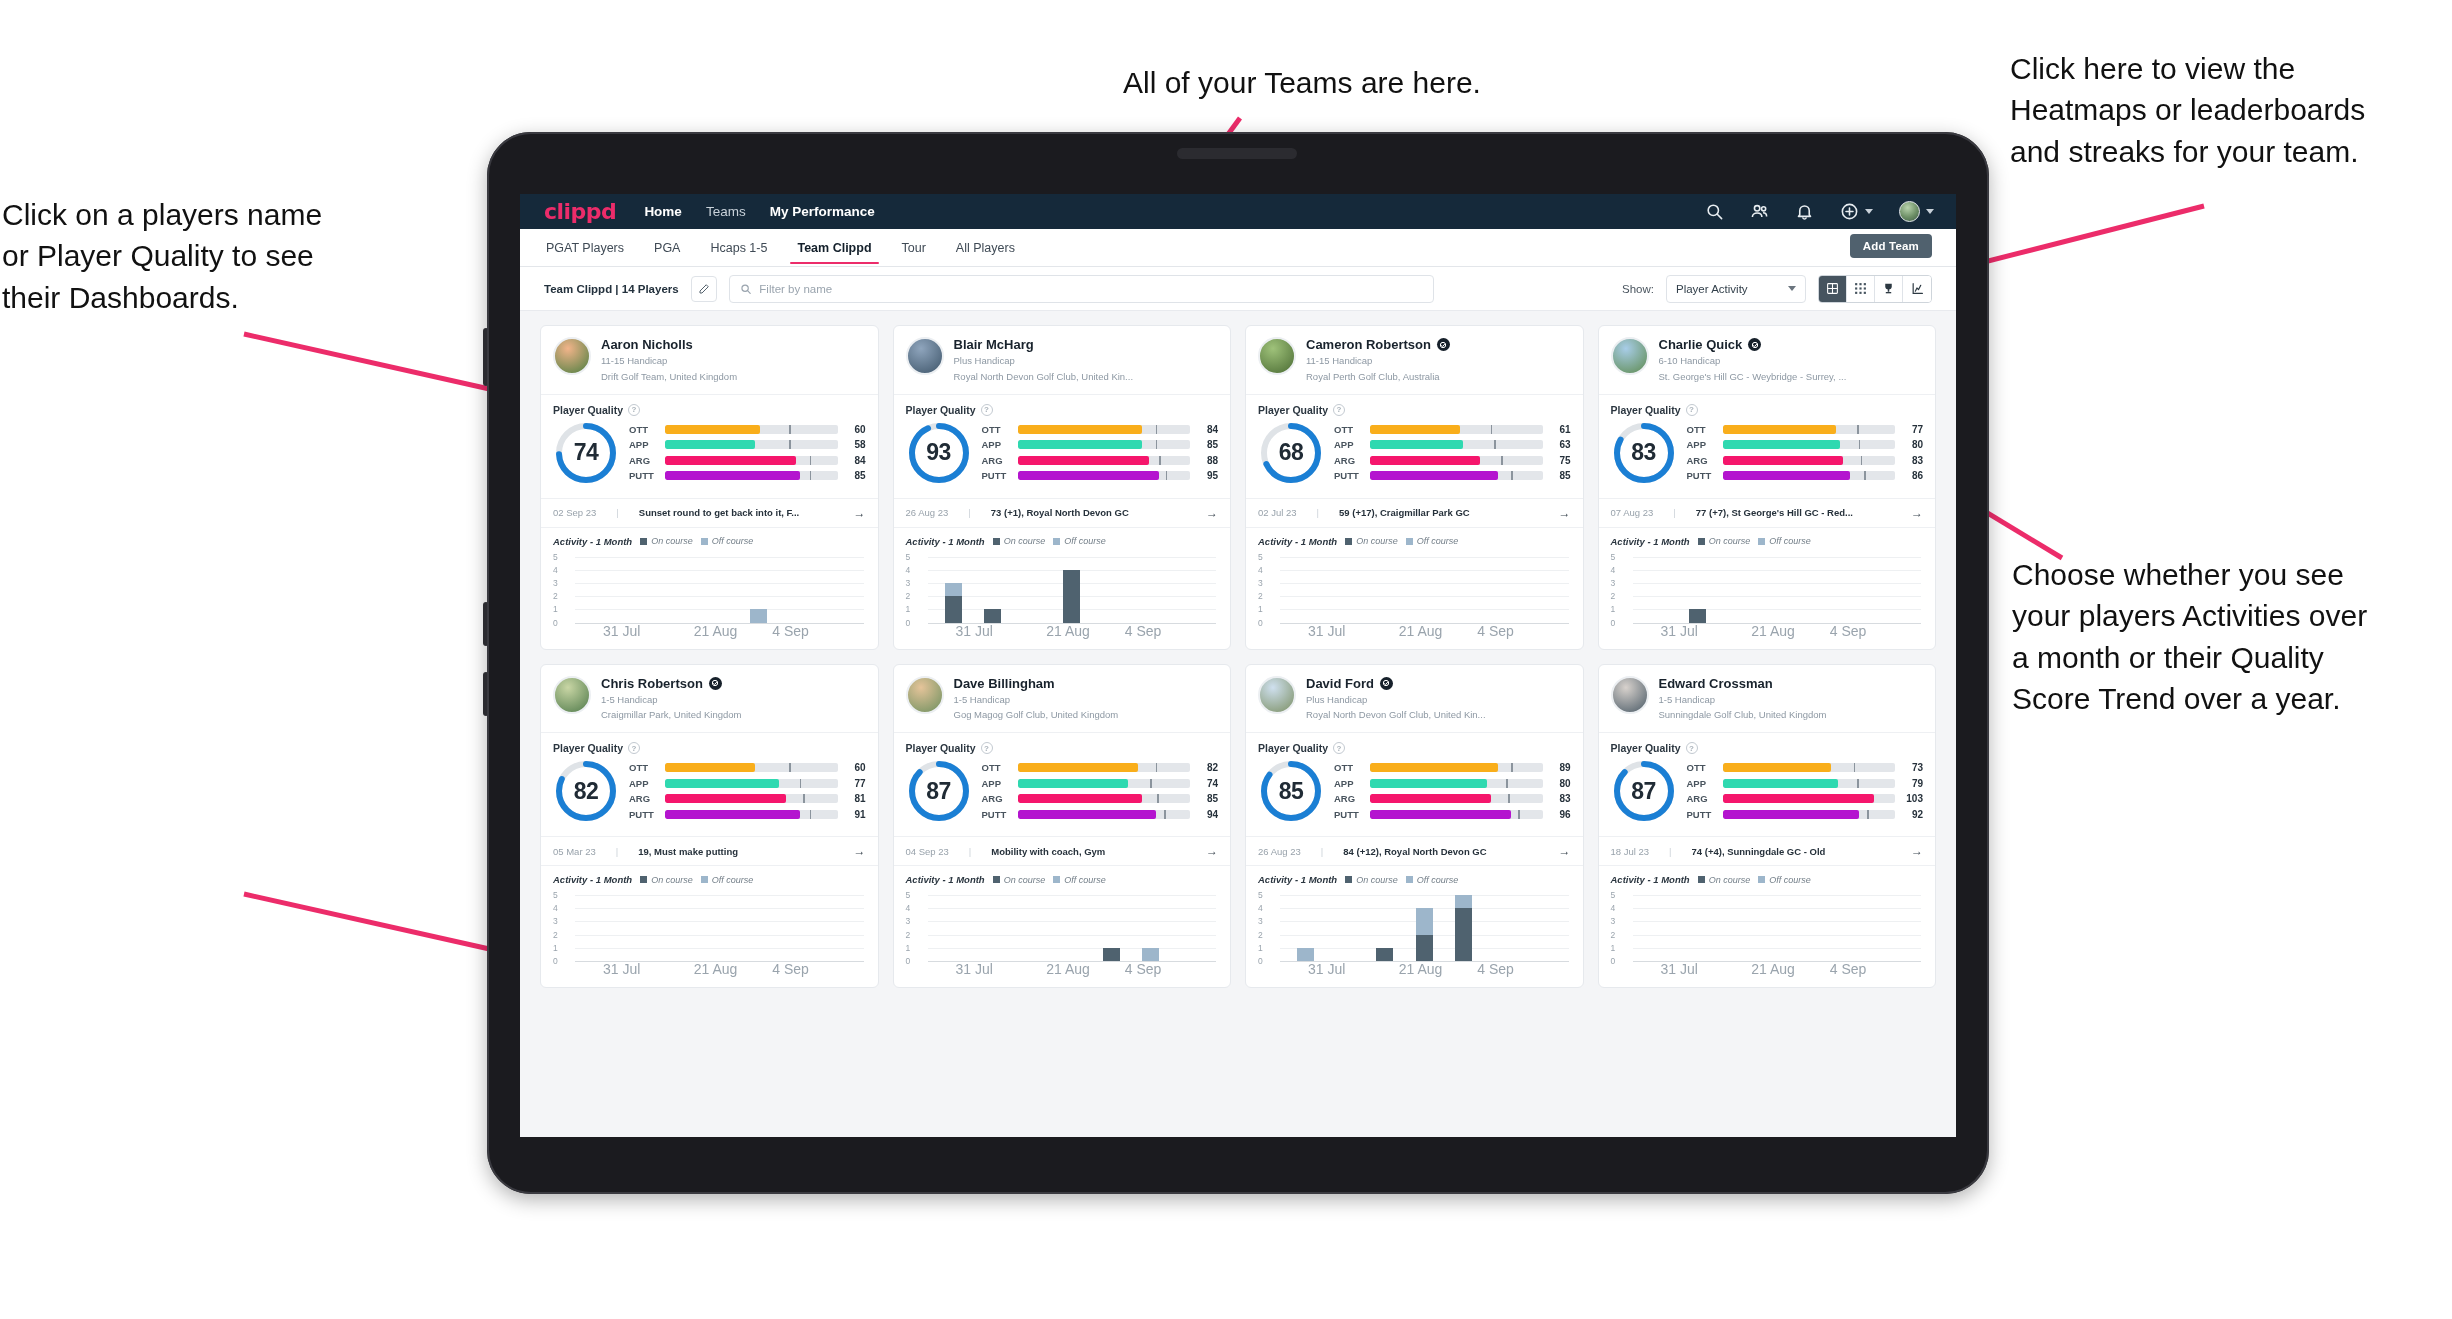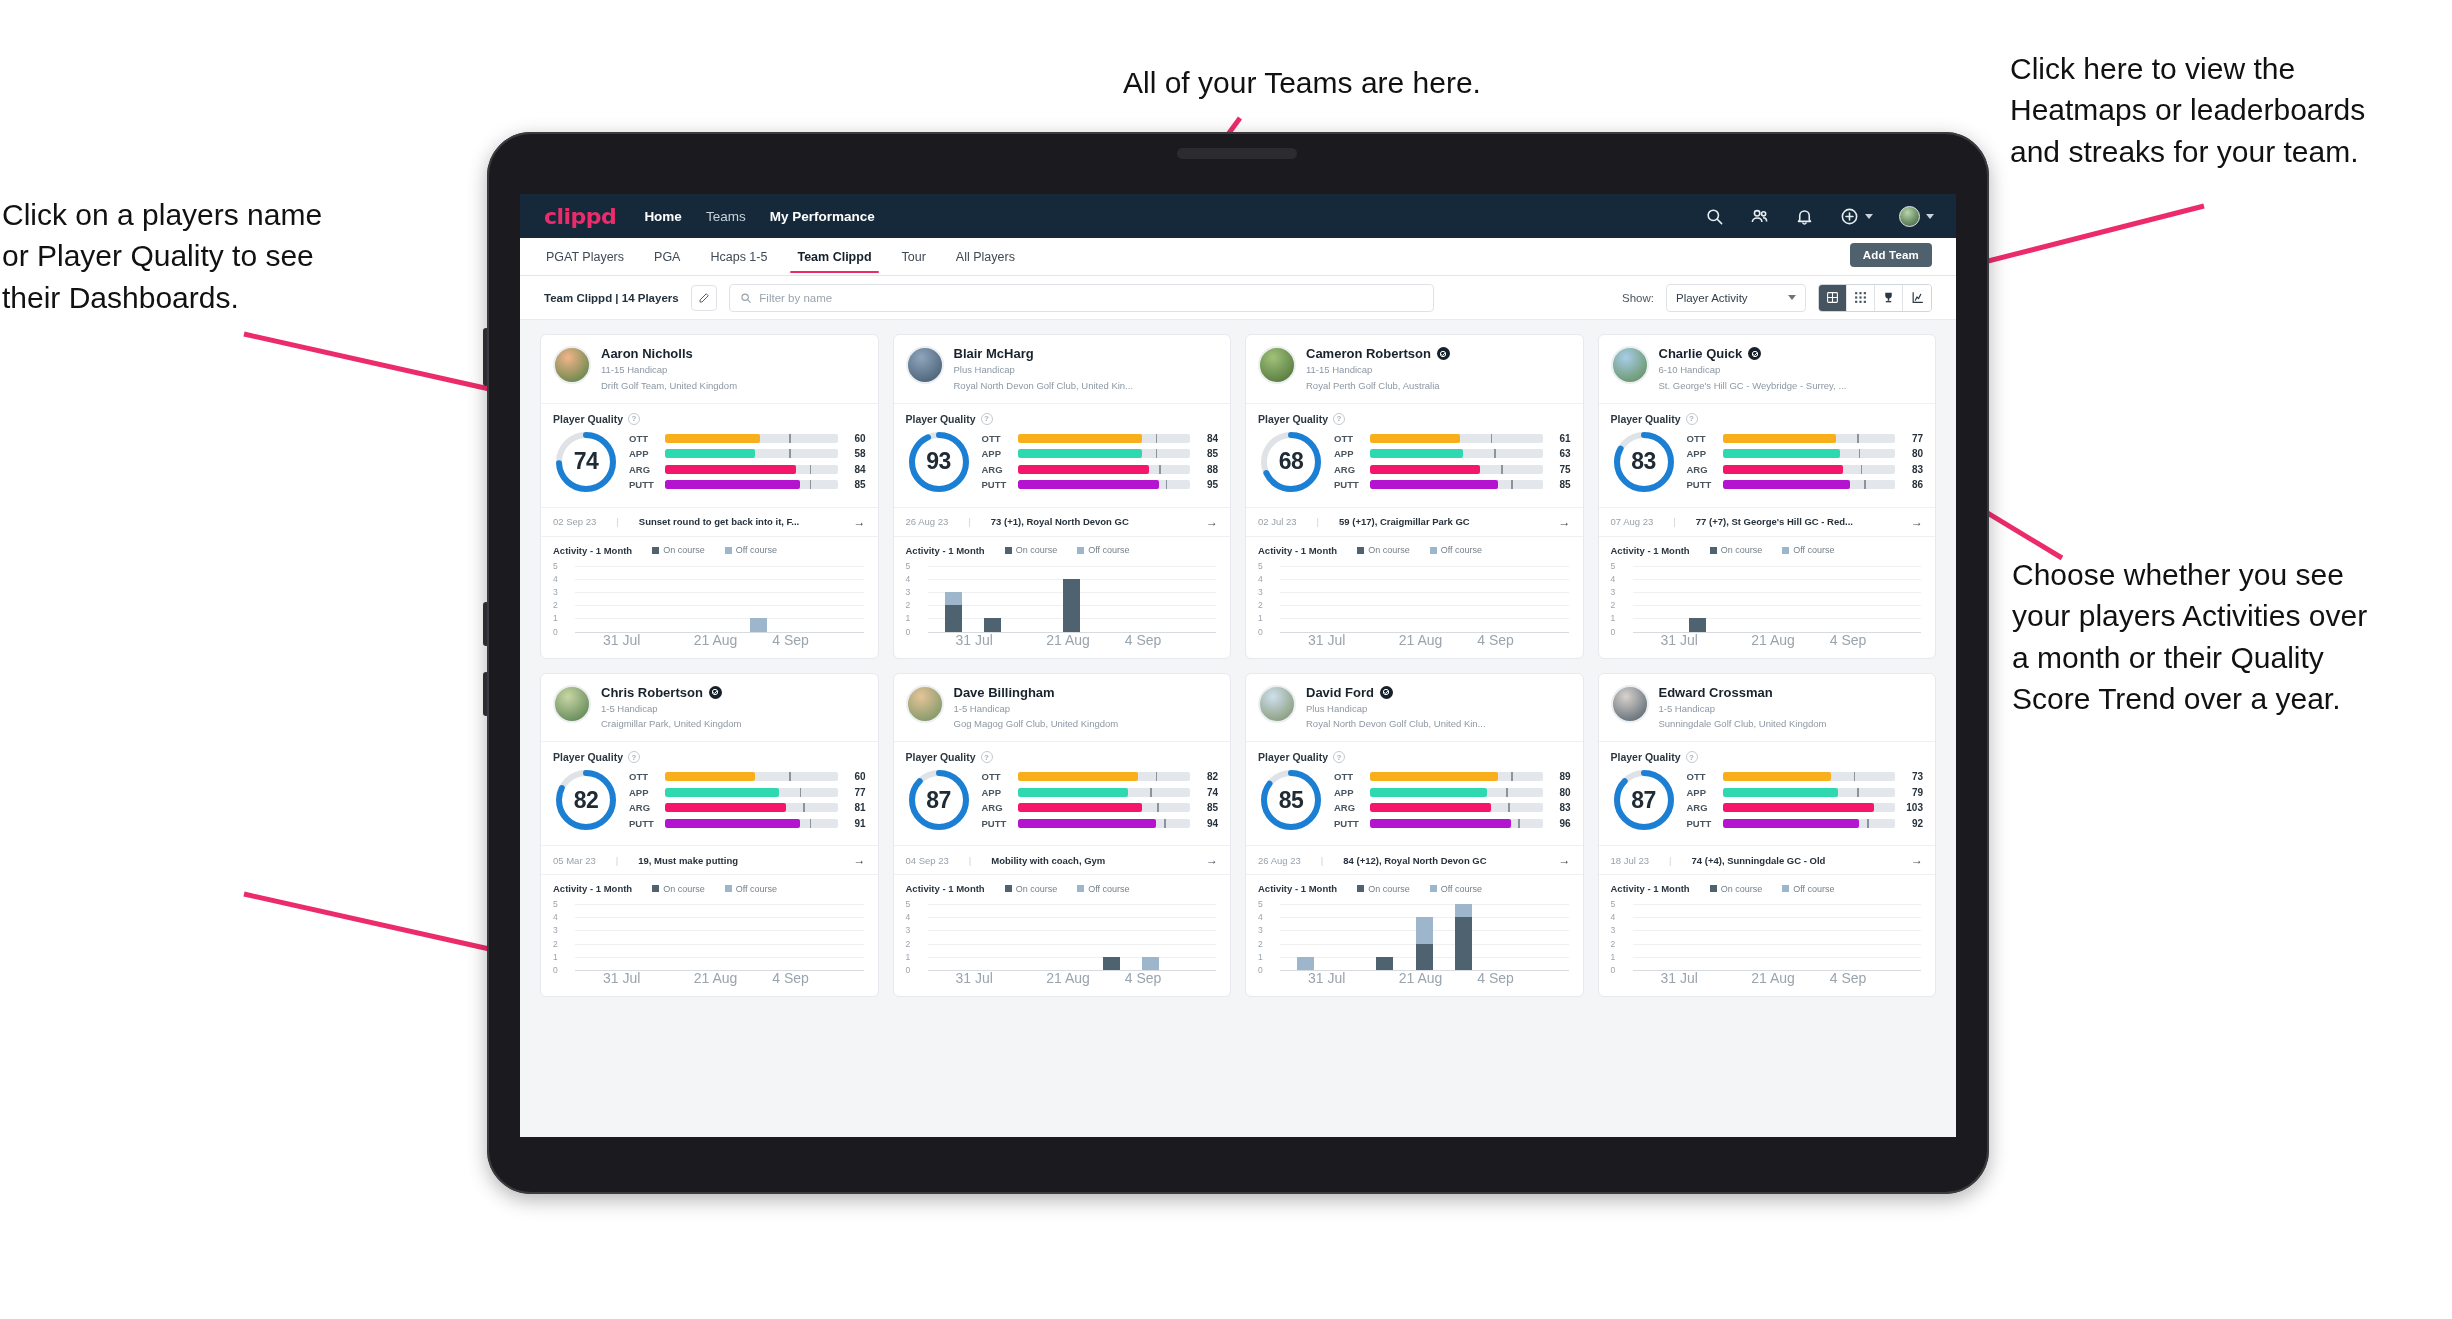--- a/index.html
+++ b/index.html
@@ -36,21 +36,21 @@
   }
   .tb-btn { position:absolute; background:#2b2b30; border-radius:3px; }
   #screen {
     position: absolute; left: 33px; top: 62px;
     width: 1436px; height: 943px;
     background: #f4f5f7; overflow: hidden;
   }
 
   
   .appbar {
-    height: 44px; background: #15293a; display: flex; align-items: center;
+    height: 35px; background: #15293a; display: flex; align-items: center;
     padding: 0 22px 0 24px; position: relative;
   }
   .brand {
     color: #ec2c6a; font-size: 22px; font-weight: 700; letter-spacing: -.5px;
     font-family: "DejaVu Sans", sans-serif; margin-right: 28px;
   }
   .navlink { color:#c9d2da; font-size:13.5px; margin-right:24px; white-space:nowrap;}
   .navlink.active { color:#ffffff; font-weight:600; }
   .appbar-right { margin-left:auto; display:flex; align-items:center; gap:26px; }
   .hicon { width:19px; height:19px; display:block; }
@@ -153,21 +153,21 @@
     border-top:1px solid #eef0f3; border-bottom:1px solid #eef0f3;
     padding:7px 12px; display:flex; align-items:center; gap:20px;
     font-size:9.5px; white-space:nowrap; overflow:hidden;
   }
   .r-date{ color:#98a2ab; flex:0 0 auto;}
   .r-sep{ color:#cdd3d9; }
   .r-txt{ color:#26313b; font-weight:700; overflow:hidden; text-overflow:ellipsis; }
   .r-arrow{ margin-left:auto; color:#3c4751; font-size:12px; flex:0 0 auto; }
 
   .act-sec{ padding:8px 12px 10px; }
-  .act-head{ display:flex; align-items:center; gap:20px; }
+  .act-head{ display:flex; align-items:center; gap:8px;font-style:italic; }
   .act-title{ font-size:9.5px; font-weight:700; color:#2b3640; }
   .leg{ display:flex; align-items:center; gap:4px; font-size:9px; color:#75808a; }
   .leg-sw{ width:7px;height:7px; }
   .chart{ position:relative; height:86px; margin-top:6px; }
   .c-plot{ position:absolute; left:22px; right:2px; top:4px; bottom:16px; }
   .gline{ position:absolute; left:0; right:0; height:1px; background:#eef0f2; }
   .gline.base{ background:#d7dbdf; }
   .ylab{ position:absolute; left:0; font-size:8.5px; color:#9aa4ad; transform:translateY(-50%); }
   .bars{ position:absolute; left:0; right:0; top:0; bottom:0; display:flex; align-items:flex-end;
      padding:0 6px; }

